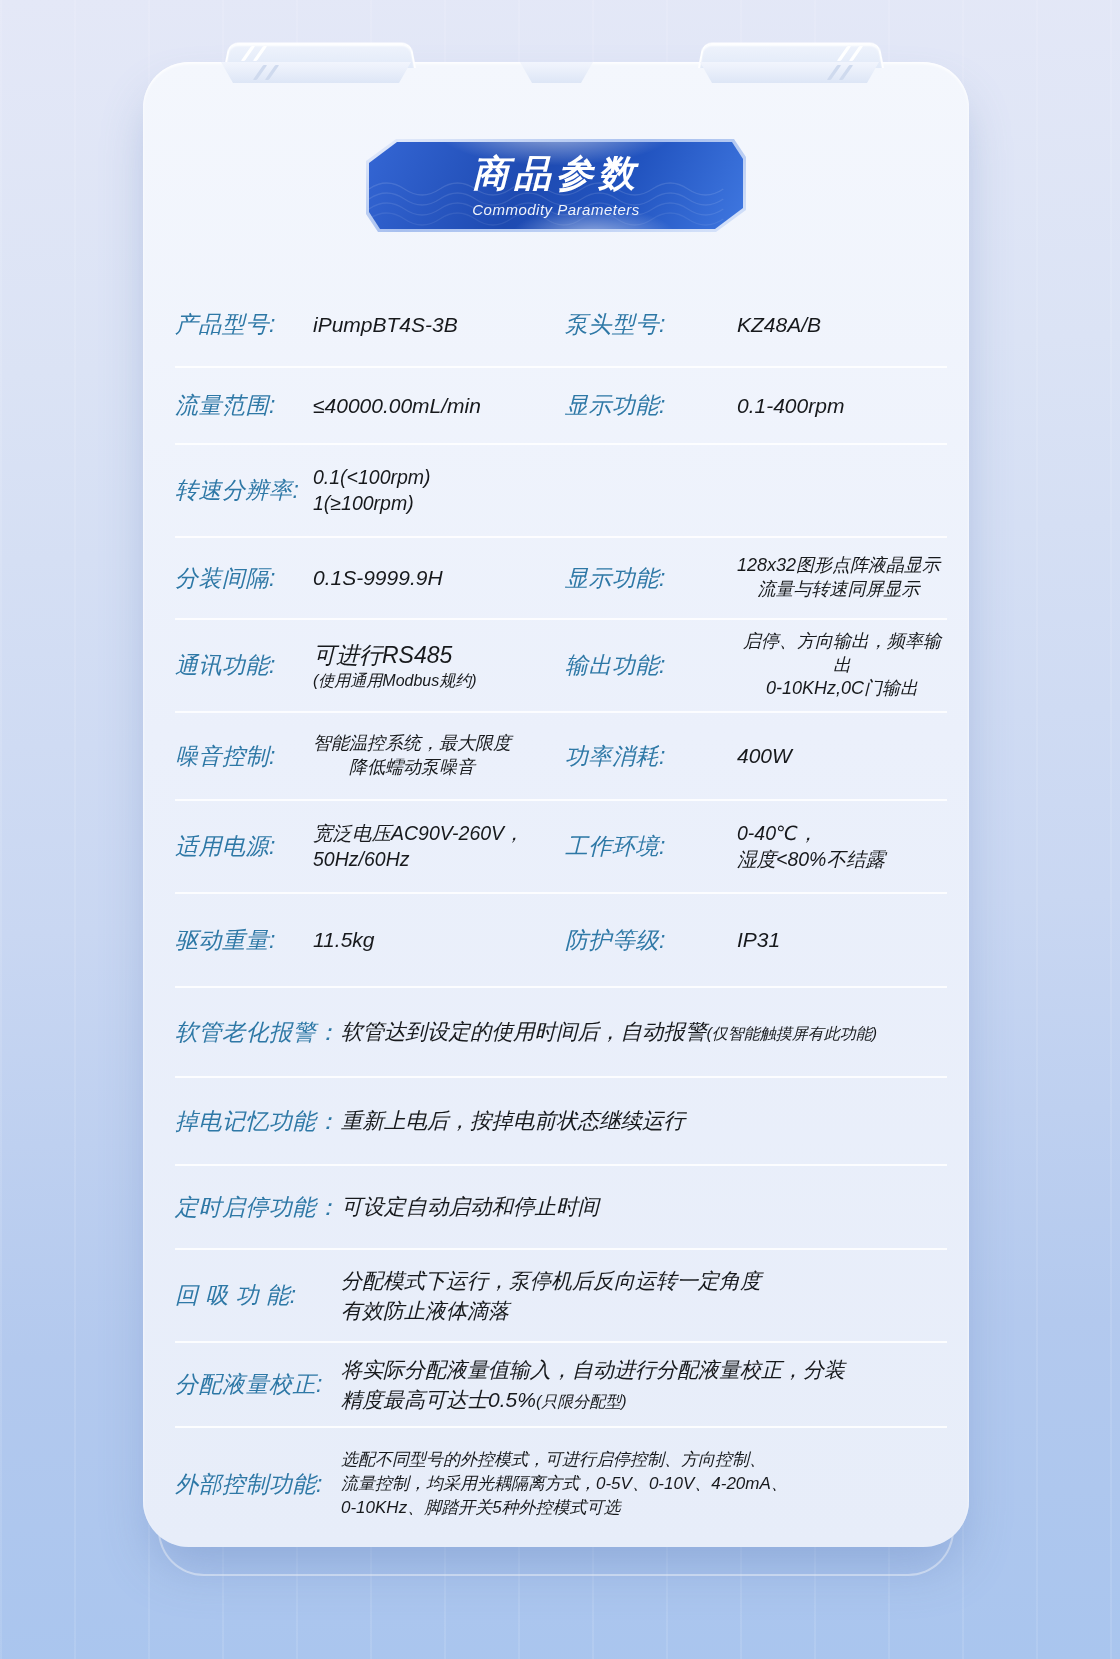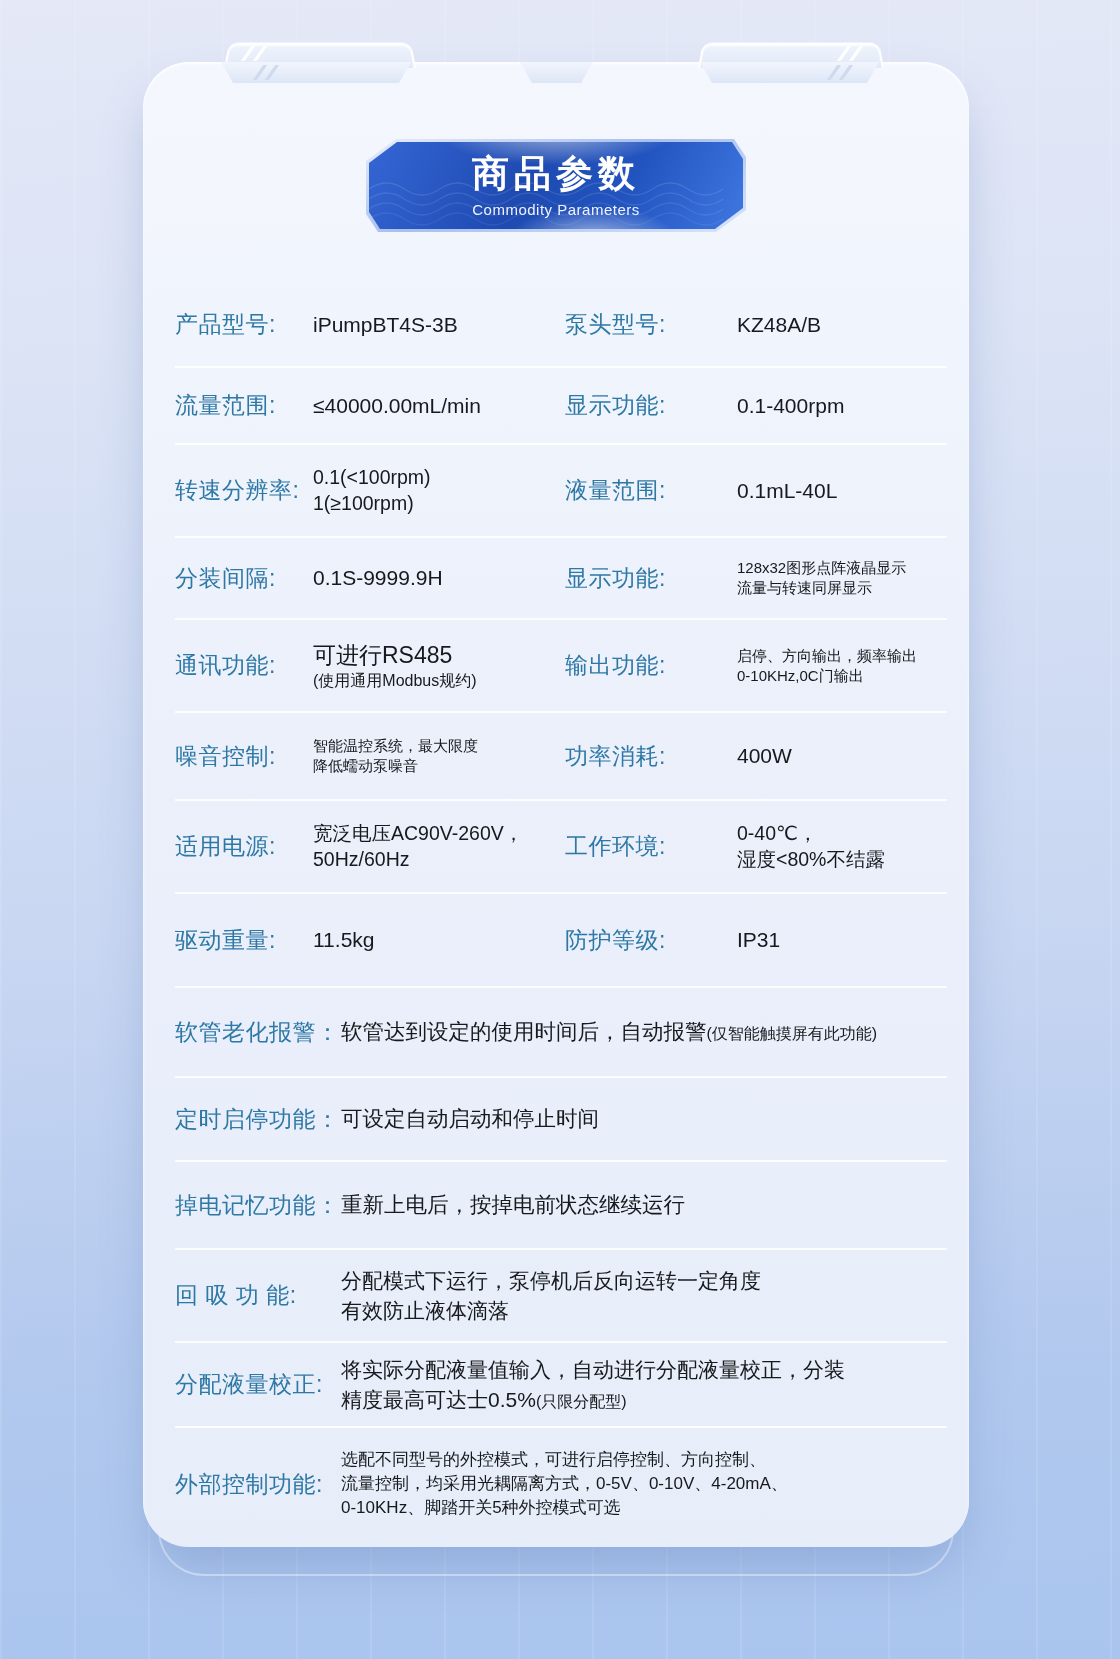--- a/index.html
+++ b/index.html
@@ -3,20 +3,21 @@
 <meta charset="utf-8">
 <style>
   html,body{margin:0;padding:0;}
   body{
     font-family:"Liberation Sans","DejaVu Sans",sans-serif;
     -webkit-font-smoothing:antialiased;
   }
   .page{
     position:relative;width:1120px;height:1659px;overflow:hidden;
     background:linear-gradient(178deg,#e4e8f7 0%,#dbe3f5 22%,#c9d7f2 55%,#b3c9ee 80%,#a9c5ee 100%);
+    font-style:italic;
   }
   .page::after{
     content:"";position:absolute;inset:0;pointer-events:none;
     background:repeating-linear-gradient(90deg,rgba(255,255,255,.10) 0 2px,rgba(255,255,255,0) 2px 74px);
   }
   
   .under-edge{
     position:absolute;left:158px;top:1480px;width:792px;height:94px;
     border:2px solid rgba(255,255,255,.55);border-top:none;
     border-radius:0 0 46px 46px;z-index:0;
@@ -78,21 +79,21 @@
   .table{position:absolute;left:32px;top:221px;width:772px;z-index:2;}
   .srow{display:flex;box-sizing:border-box;border-bottom:2px solid rgba(255,255,255,.85);}
   .cell{display:flex;align-items:center;box-sizing:border-box;}
   .cell.left{width:390px;padding-right:14px;}
   .cell.right{flex:1;gap:36px;}
   .lbl{font-size:23px;color:#2e78a6;flex:0 0 138px;letter-spacing:.5px;}
   .cell.right .lbl{flex:0 0 136px;}
   .val{color:#17191c;line-height:1.32;}
   .v-lg{font-size:21px;}
   .v-md{font-size:19.5px;}
-  .v-sm{font-size:15px;}
+  .v-sm{font-size:18px;text-align:center;}
   .note{font-size:16px;color:#17191c;}
   
   .frow{display:flex;align-items:center;box-sizing:border-box;border-bottom:2px solid rgba(255,255,255,.85);}
   .frow.last{border-bottom:none;}
   .f-lbl{font-size:23px;color:#2e78a6;flex:0 0 166px;letter-spacing:.5px;}
   .f-val{color:#17191c;font-size:21.5px;line-height:1.42;}
 </style>
 </head>
 <body>
 
@@ -173,26 +174,20 @@
     </div>
 
     <div class="srow" style="height:93px">
       <div class="cell left">
         <span class="lbl">转速分辨率:</span>
         <div class="val v-md">
           <div>0.1(&lt;100rpm)</div>
           <div>1(≥100rpm)</div>
         </div>
       </div>
-      <div class="cell right">
-        <span class="lbl">液量范围:</span>
-        <div class="val v-lg">
-            <div>0.1mL-40L</div>
-          </div>
-      </div>
     </div>
 
     <div class="srow" style="height:82px">
       <div class="cell left">
         <span class="lbl">分装间隔:</span>
         <div class="val v-lg">
             <div>0.1S-9999.9H</div>
           </div>
       </div>
       <div class="cell right">
@@ -269,28 +264,28 @@
       </div>
     </div>
 
     <div class="frow" style="height:90px">
       <span class="f-lbl">软管老化报警：</span>
       <div class="f-val">
         <span>软管达到设定的使用时间后，自动报警</span><span class="note">(仅智能触摸屏有此功能)</span>
       </div>
     </div>
 
+    <div class="frow" style="height:88px">
+      <span class="f-lbl">掉电记忆功能：</span>
+      <div class="f-val"><span>重新上电后，按掉电前状态继续运行</span></div>
+    </div>
+
     <div class="frow" style="height:84px">
       <span class="f-lbl">定时启停功能：</span>
       <div class="f-val"><span>可设定自动启动和停止时间</span></div>
-    </div>
-
-    <div class="frow" style="height:88px">
-      <span class="f-lbl">掉电记忆功能：</span>
-      <div class="f-val"><span>重新上电后，按掉电前状态继续运行</span></div>
     </div>
 
     <div class="frow" style="height:93px">
       <span class="f-lbl">回 吸 功 能:</span>
       <div class="f-val" style="font-size:21px">
         <div>分配模式下运行，泵停机后反向运转一定角度</div>
         <div>有效防止液体滴落</div>
       </div>
     </div>
 

